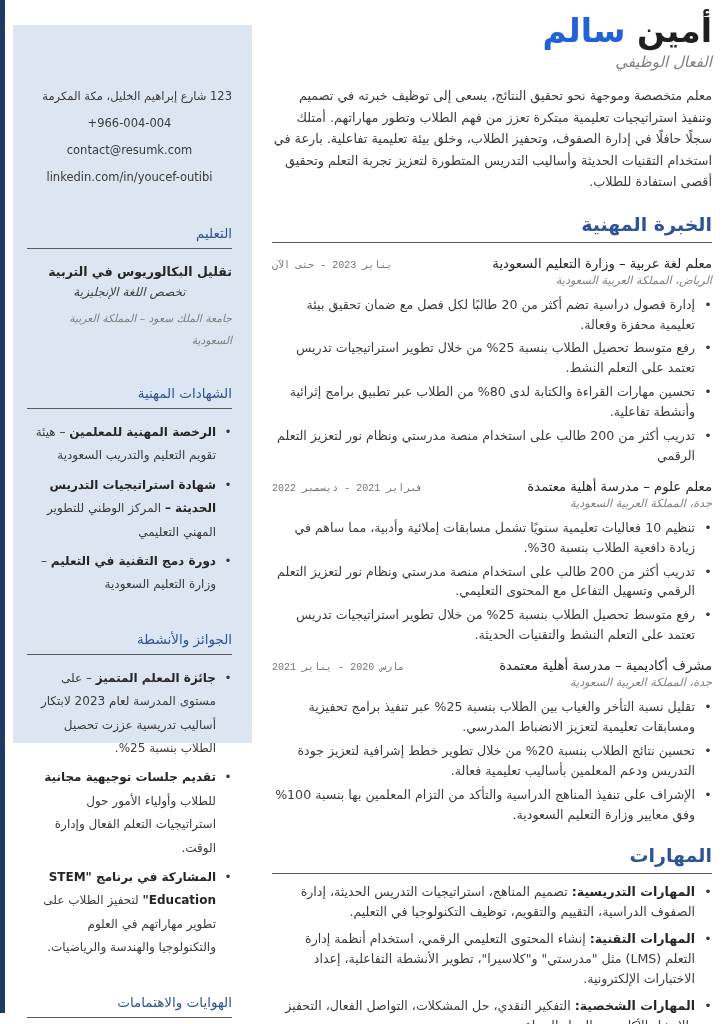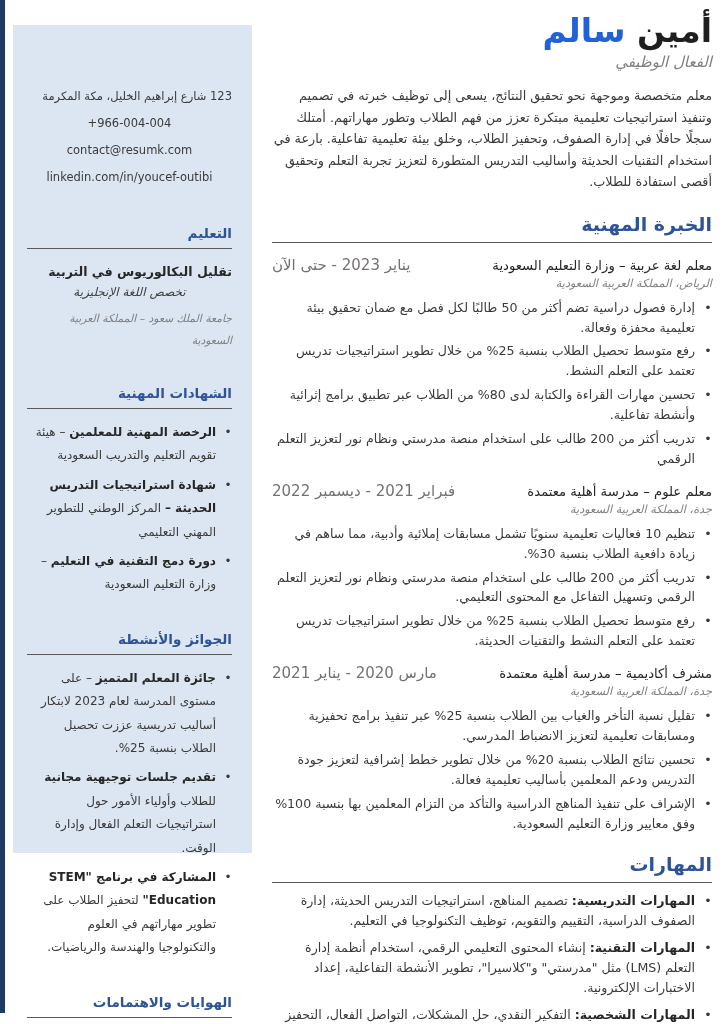--- a/index.html
+++ b/index.html
@@ -3,25 +3,25 @@
 <meta charset="utf-8">
 <style>
   html,body{margin:0;padding:0;background:#ffffff;}
   body{width:724px;height:1024px;font-family:"DejaVu Sans",sans-serif;overflow:hidden;}
   .page{position:relative;width:724px;height:1024px;background:#ffffff;direction:rtl;}
 
   
   .accent-bar{position:absolute;left:0;top:0;width:5px;height:1013px;background:#1f3864;}
 
   
-  .sidebar{position:absolute;left:13px;top:25px;width:239px;height:828px;background:#dce6f2;
+  .sidebar{position:absolute;left:13px;top:25px;width:239px;height:718px;background:#dce6f2;
            box-sizing:border-box;padding:58px 20px 18px 14px;color:#333333;}
   .c-line{font-size:11.5px;line-height:2.35;color:#3a3a3a;text-align:right;}
   .ltr{direction:ltr;unicode-bidi:isolate;display:block;text-align:center;}
-  .sidebar h3{font-size:13.5px;font-weight:bold;color:#2f5496;margin:34px 0 0 0;
+  .sidebar h3{font-size:13.5px;font-weight:normal;color:#2f5496;margin:34px 0 0 0;
               padding:0 0 7px 0;border-bottom:1px solid #595959;text-align:right;}
   .edu{margin-top:12px;}
   .edu-degree{font-size:12.5px;font-weight:bold;color:#262626;line-height:1.7;}
   .edu-major{font-size:12px;font-style:italic;color:#404040;line-height:1.8;text-align:center;}
   .edu-univ{font-size:10.8px;font-style:italic;color:#7f7f7f;line-height:2.0;margin-top:4px;}
   .sb-list{margin-top:12px;}
   .sb-list .li{display:flex;gap:8px;font-size:12px;line-height:1.95;margin-bottom:6px;color:#3a3a3a;}
   .sb-list .blt{flex:none;width:8px;text-align:center;}
   .sb-list b{color:#262626;}
 
@@ -29,21 +29,21 @@
   .main{position:absolute;left:272px;top:0;width:440px;box-sizing:border-box;padding-top:10px;}
   .name{margin:0;font-size:33px;line-height:1.25;font-weight:bold;text-align:right;color:#1f1f1f;}
   .n-blue{color:#2262d9;}
   .subtitle{font-size:15px;font-style:italic;color:#7f7f7f;text-align:right;margin-top:2px;}
   .summary{margin:14px 0 0 0;font-size:12.8px;line-height:1.68;color:#3a3a3a;text-align:right;}
   .main h2{font-size:19px;font-weight:bold;color:#2f5496;margin:20px 0 0 0;
            padding:0 0 7px 0;border-bottom:1px solid #595959;text-align:right;}
   .job{margin-top:13px;}
   .job-head{display:flex;justify-content:space-between;align-items:baseline;}
   .job-title{font-size:13.2px;font-weight:normal;color:#262626;}
-  .job-date{font-size:15px;color:#767171;white-space:nowrap;}
+  .job-date{font-size:10px;color:#767171;white-space:nowrap;font-family:Liberation Mono, monospace;}
   .job-loc{font-size:11.3px;font-style:italic;color:#7f7f7f;margin-top:3px;text-align:right;}
   .bullets{margin-top:8px;}
   .bullets .li{display:flex;gap:9px;font-size:12.6px;line-height:1.58;margin-bottom:4px;color:#3a3a3a;}
   .bullets .blt{flex:none;width:8px;text-align:center;}
   .bullets b{color:#262626;}
   .skills .li{margin-bottom:7px;}
 </style>
 </head>
 <body>
 
@@ -110,21 +110,21 @@
 
     <div class="job">
       <div class="job-head">
         <span class="job-title">معلم لغة عربية – وزارة التعليم السعودية</span>
         <span class="job-date">يناير 2023 - حتى الآن</span>
       </div>
       <div class="job-loc">الرياض، المملكة العربية السعودية</div>
       <div class="bullets">
         <div class="li">
             <span class="blt">•</span>
-            <div class="litxt">إدارة فصول دراسية تضم أكثر من 50 طالبًا لكل فصل مع ضمان تحقيق بيئة تعليمية محفزة وفعالة.</div>
+            <div class="litxt">إدارة فصول دراسية تضم أكثر من 20 طالبًا لكل فصل مع ضمان تحقيق بيئة تعليمية محفزة وفعالة.</div>
           </div>
         <div class="li">
             <span class="blt">•</span>
             <div class="litxt">رفع متوسط تحصيل الطلاب بنسبة 25% من خلال تطوير استراتيجيات تدريس تعتمد على التعلم النشط.</div>
           </div>
         <div class="li">
             <span class="blt">•</span>
             <div class="litxt">تحسين مهارات القراءة والكتابة لدى 80% من الطلاب عبر تطبيق برامج إثرائية وأنشطة تفاعلية.</div>
           </div>
         <div class="li">

